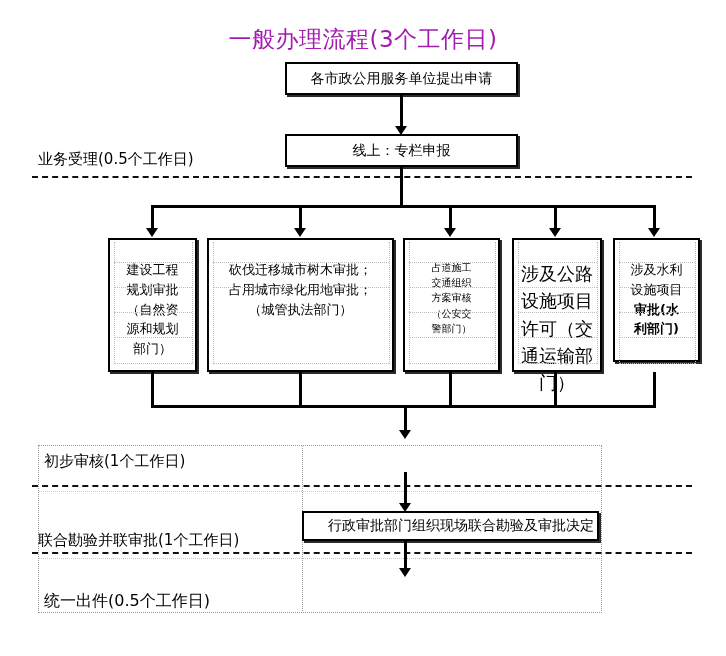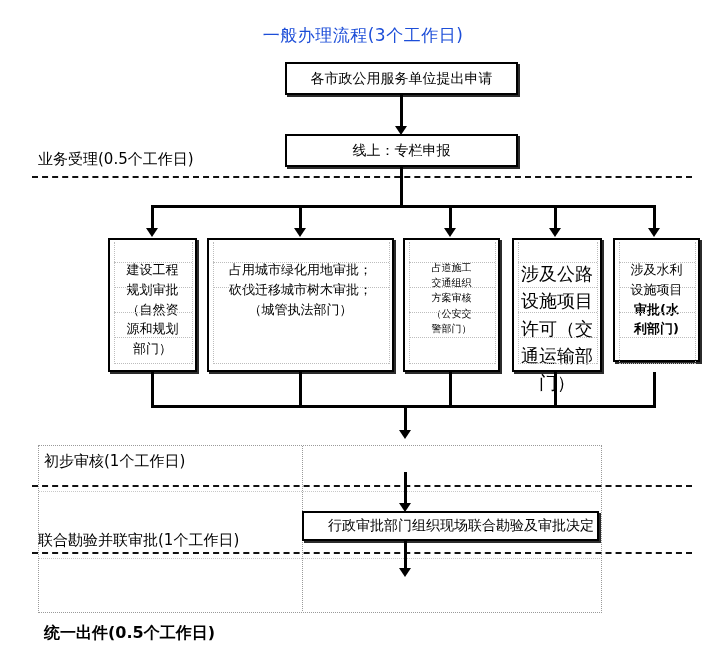--- a/index.html
+++ b/index.html
@@ -18,24 +18,24 @@
     background: #ffffff;
     overflow: hidden;
   }
 
   
   .chart-title {
     position: absolute;
     left: 0; right: 0;
     top: 24px;
     text-align: center;
-    font-size: 17px;
+    font-size: 23px;
     letter-spacing: 0.5px;
     font-family: "DejaVu Sans", "Liberation Sans", sans-serif;
-    color: #1d4ed8;
+    color: #a21caf;
     white-space: nowrap;
   }
 
   
   .box {
     position: absolute;
     box-sizing: border-box;
     border: 2px solid #000000;
     background: #ffffff;
     display: flex;
@@ -74,21 +74,21 @@
   }
 
   
   .phase-label {
     position: absolute;
     font-size: 15px;
     font-family: "DejaVu Sans", "Liberation Sans", sans-serif;
     white-space: nowrap;
     color: #000;
   }
-  .phase-label.bold { font-weight: bold; margin-top: 32px; }
+  .phase-label.bold { font-weight: normal; }
 
   
   .dotregion {
     position: absolute;
     border: 1px dotted #9a9a9a;
     background: transparent;
   }
   .dotcol {
     position: absolute;
     width: 0;
@@ -162,22 +162,22 @@
   <div class="cellguide" style="left:114px; top:262px; width:78px;"></div>
   <div class="cellguide" style="left:114px; top:287px; width:78px;"></div>
   <div class="cellguide" style="left:114px; top:312px; width:78px;"></div>
   <div class="cellguide" style="left:114px; top:337px; width:78px;"></div>
   <div class="cellguide" style="left:114px; top:363px; width:78px;"></div>
   <div class="cellguide-v" style="left:114px; top:242px; height:122px;"></div>
   <div class="cellguide-v" style="left:192px; top:242px; height:122px;"></div>
 
   <div class="box tall" style="left:207px; top:238px; width:187px; height:134px; font-size:13px; line-height:1.52;">
     <div class="inner">
+      <div>砍伐迁移城市树木审批；</div>
       <div>占用城市绿化用地审批；</div>
-      <div>砍伐迁移城市树木审批；</div>
       <div>（城管执法部门）</div>
     </div>
   </div>
   <div class="cellguide" style="left:213px; top:262px; width:176px;"></div>
   <div class="cellguide" style="left:213px; top:287px; width:176px;"></div>
   <div class="cellguide" style="left:213px; top:363px; width:176px;"></div>
   <div class="cellguide-v" style="left:213px; top:242px; height:122px;"></div>
   <div class="cellguide-v" style="left:389px; top:242px; height:122px;"></div>
 
   <div class="box tall" style="left:403px; top:238px; width:97px; height:134px; font-size:10px; line-height:1.52;">

